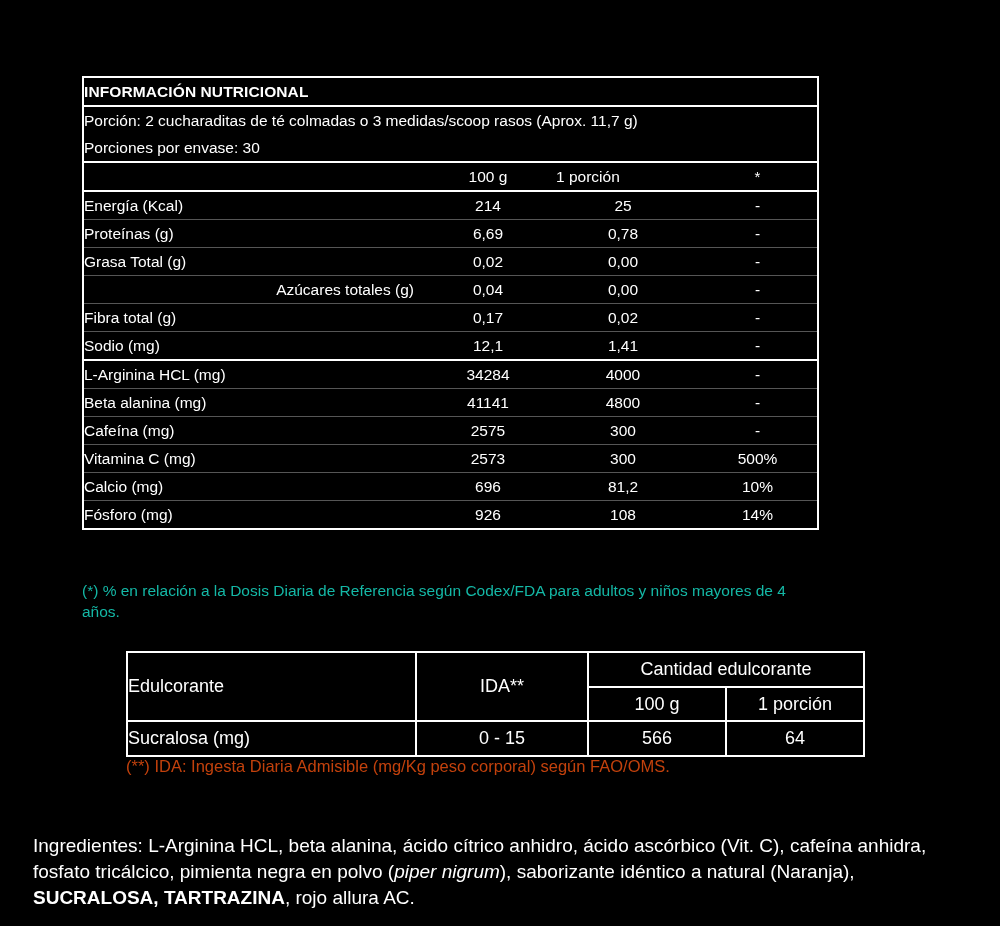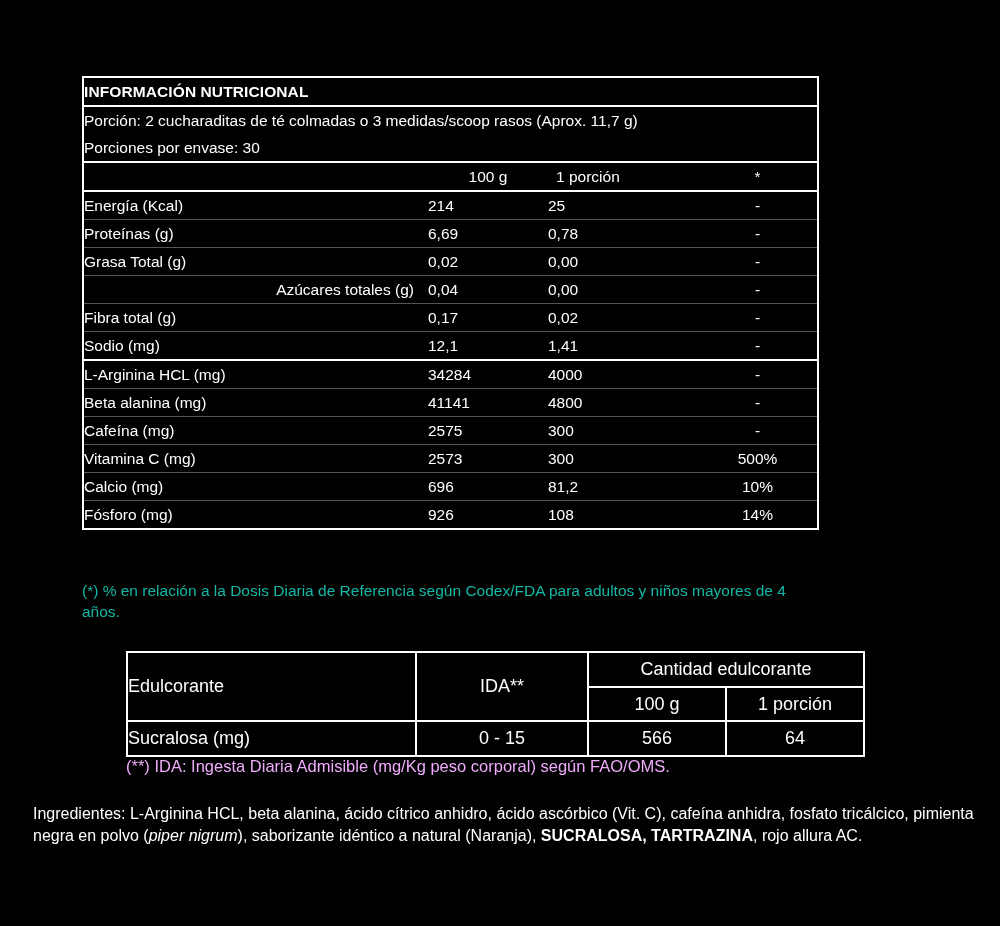--- a/index.html
+++ b/index.html
@@ -50,21 +50,21 @@
 
   td.cname {
     padding-left: 9px;
     text-align: left;
     white-space: nowrap;
   }
   td.cname.indent {
     text-align: right;
     padding-right: 14px;
   }
-  td.cval { }
+  td.cval { text-align: center; }
   td.cstar { text-align: center; }
 
   
   .row-title td {
     font-weight: bold;
     font-size: 15px;
     letter-spacing: .1px;
     padding-left: 9px;
     height: 29px;
     border-bottom: 2px solid #ffffff;
@@ -134,30 +134,30 @@
   td.sw-span   { text-align: center; height: 33px; }
   td.sw-sub    { text-align: center; height: 32px; }
   td.sw-tall   { height: 65px; }
 
   
   .note2 {
     position: absolute;
     left: 126px;
     top: 757px;
     font-size: 16.5px;
-    color: #f0abfc;
+    color: #c2410c;
   }
 
   
   .ingredients {
     position: absolute;
     left: 33px;
-    top: 803px;
+    top: 833px;
     width: 945px;
-    font-size: 16px;
+    font-size: 19px;
     line-height: 1.38;
     color: #ffffff;
   }
   .ingredients .ital { font-style: italic; }
   .ingredients .bold { font-weight: bold; }
 </style>
 </head>
 <body>
 
 <div class="page">

